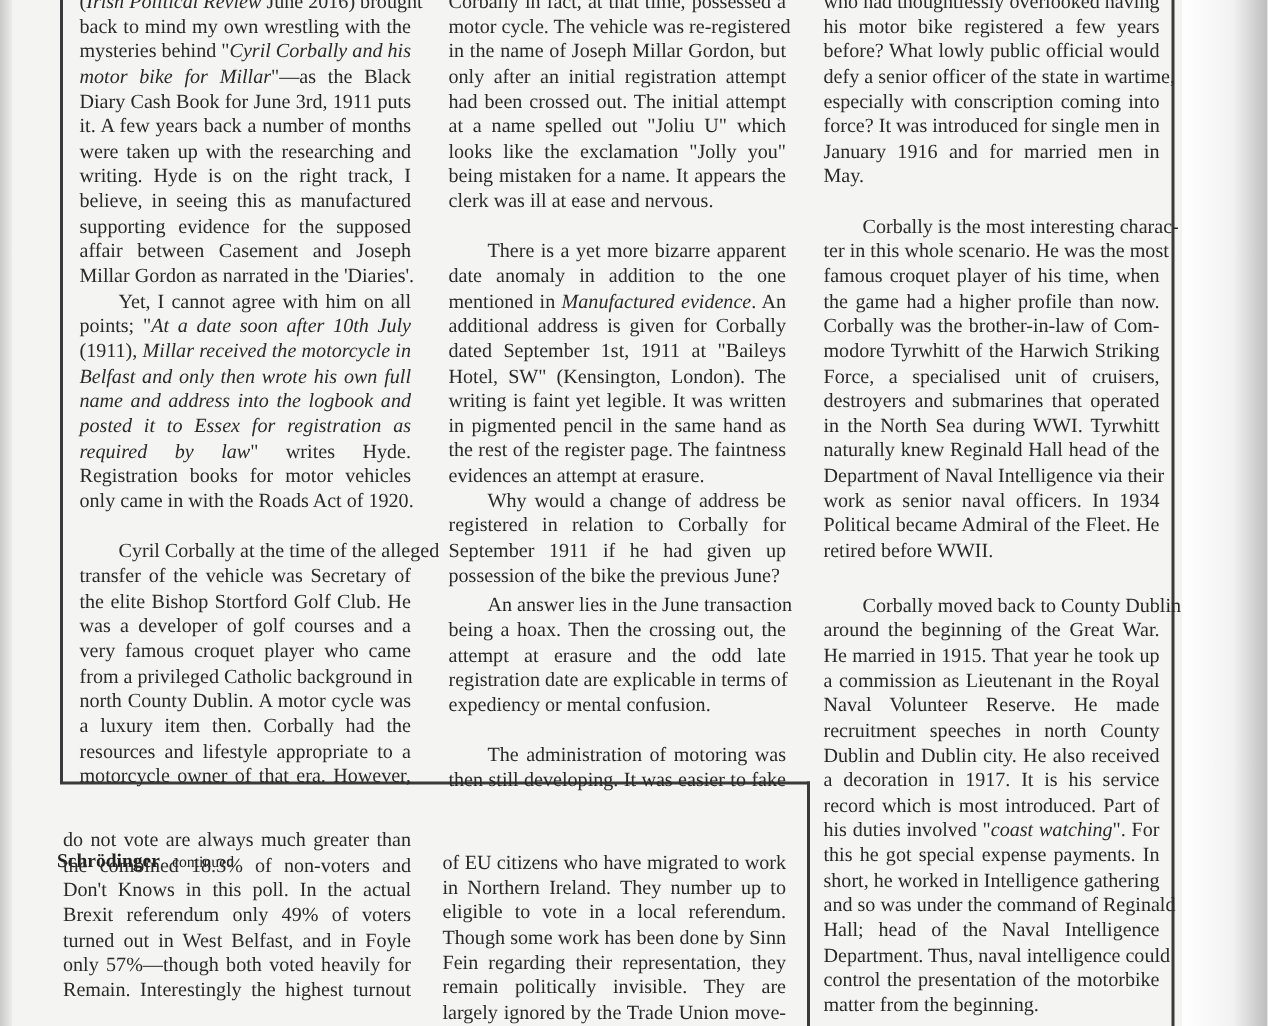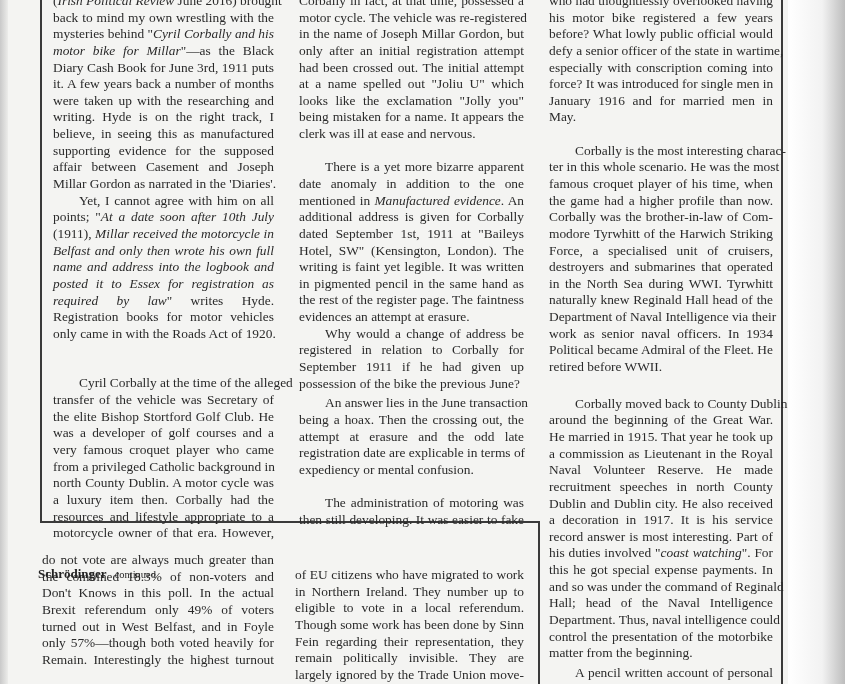--- a/index.html
+++ b/index.html
@@ -62,21 +62,21 @@
       <span class="ln ind">Yet, I cannot agree with him on all</span>
       <span class="ln">points; "<em>At a date soon after 10th July</em></span>
       <span class="ln">(1911), <em>Millar received the motorcycle in</em></span>
       <span class="ln"><em>Belfast and only then wrote his own full</em></span>
       <span class="ln"><em>name and address into the logbook and</em></span>
       <span class="ln"><em>posted it to Essex for registration as</em></span>
       <span class="ln"><em>required by law</em>" writes Hyde.</span>
       <span class="ln">Registration books for motor vehicles</span>
       <span class="ln last">only came in with the Roads Act of 1920.</span>
     </div>
-  <div id="c1p3" style="margin-top:33px;">
+  <div id="c1p3" style="margin-top:17px;">
       <span class="ln ind">Cyril Corbally at the time of the alleged</span>
       <span class="ln">transfer of the vehicle was Secretary of</span>
       <span class="ln">the elite Bishop Stortford Golf Club. He</span>
       <span class="ln">was a developer of golf courses and a</span>
       <span class="ln">very famous croquet player who came</span>
       <span class="ln">from a privileged Catholic background in</span>
       <span class="ln">north County Dublin. A motor cycle was</span>
       <span class="ln">a luxury item then. Corbally had the</span>
       <span class="ln">resources and lifestyle appropriate to a</span>
       <span class="ln">motorcycle owner of that era. However,</span>
@@ -155,23 +155,24 @@
     </div>
   <div id="c3p3" style="margin-top:20px;">
       <span class="ln ind">Corbally moved back to County Dublin</span>
       <span class="ln">around the beginning of the Great War.</span>
       <span class="ln">He married in 1915. That year he took up</span>
       <span class="ln">a commission as Lieutenant in the Royal</span>
       <span class="ln">Naval Volunteer Reserve. He made</span>
       <span class="ln">recruitment speeches in north County</span>
       <span class="ln">Dublin and Dublin city. He also received</span>
       <span class="ln">a decoration in 1917. It is his service</span>
-      <span class="ln">record answer is most interesting. Part of</span>
+      <span class="ln">record which is most introduced. Part of</span>
       <span class="ln">his duties involved "<em>coast watching</em>". For</span>
       <span class="ln">this he got special expense payments. In</span>
+      <span class="ln">short, he worked in Intelligence gathering</span>
       <span class="ln">and so was under the command of Reginald</span>
       <span class="ln">Hall; head of the Naval Intelligence</span>
       <span class="ln">Department. Thus, naval intelligence could</span>
       <span class="ln">control the presentation of the motorbike</span>
       <span class="ln last">matter from the beginning.</span>
     </div>
   <div id="c3p4" style="margin-top:3px;">
       <span class="ln ind">A pencil written account of personal</span>
     </div>
 </div>

